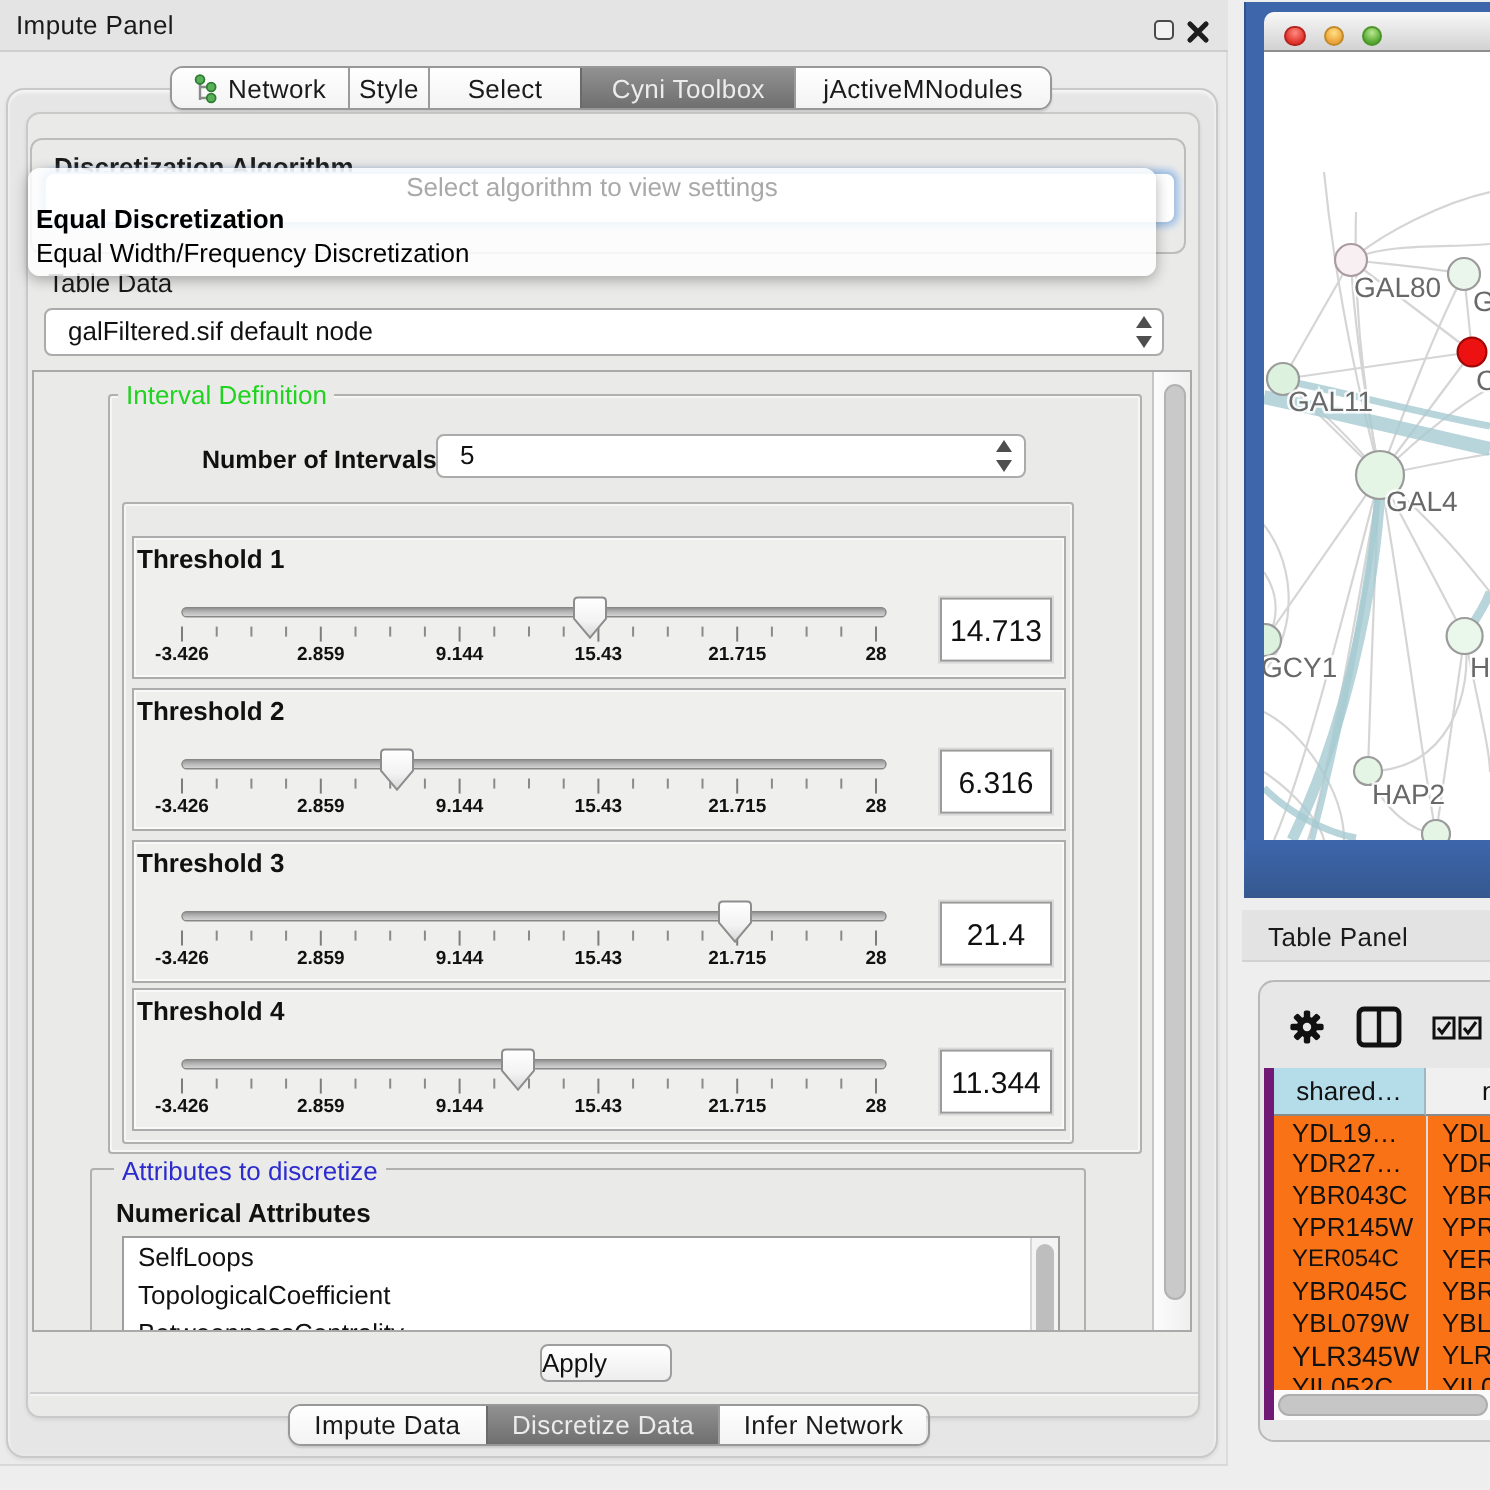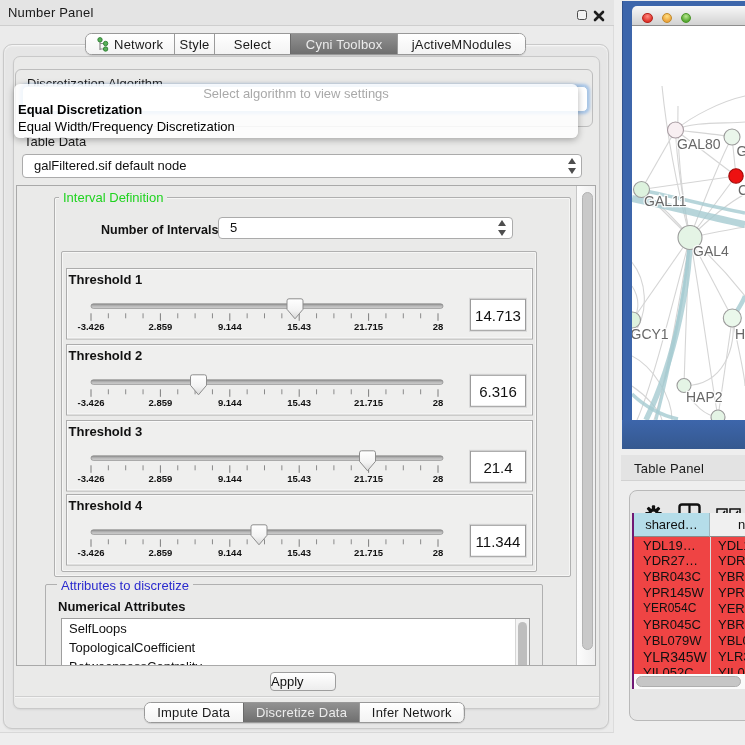--- a/index.html
+++ b/index.html
@@ -1,29 +1,29 @@
 <!DOCTYPE html>
 <html><head><meta charset="utf-8">
 <style>
 *{margin:0;padding:0;box-sizing:border-box}
 html,body{width:745px;height:745px;background:#eeeeee;font-family:"Liberation Sans",sans-serif;overflow:hidden;position:relative}
 .abs{position:absolute}
 </style></head><body>
 
 <div class="abs" style="left:0;top:0;width:614px;height:733px;background:#ebebeb;border-right:1px solid #dcdcdc;border-bottom:1px solid #d8d8d8"></div>
 <div class="abs" style="left:0;top:0;width:614px;height:26px;background:#e4e4e4;border-bottom:1px solid #cecece"></div>
-<div class="abs" style="left:8px;top:5px;font-size:13px;color:#1a1a1a;letter-spacing:0.2px">Number Panel</div>
+<div class="abs" style="left:8px;top:5px;font-size:13px;color:#1a1a1a;letter-spacing:0.2px">Impute Panel</div>
 <div class="abs" style="left:577px;top:10px;width:10px;height:10px;border:1.6px solid #4a4a4a;border-radius:2.5px;background:#f2f2f2"></div>
 <svg class="abs" style="left:593px;top:10px" width="12" height="12">
     <path d="M2,2 L10,10 M10,2 L2,10" stroke="#1d1d1d" stroke-width="2.6" stroke-linecap="round"></path>
   </svg>
 <div class="abs" style="left:3px;top:44px;width:606px;height:685px;background:#e6e6e6;border:1px solid #c9c9c9;border-radius:9px;box-shadow:inset 0 1px 2px rgba(255,255,255,0.8), 0 1px 2px rgba(0,0,0,0.08)"></div>
 <div class="abs" style="left:13px;top:56px;width:587px;height:653px;background:#eaeae9;border:1px solid #c9c9c9;border-radius:7px;box-shadow:0 1px 2px rgba(0,0,0,0.08)"></div>
 <div class="abs" style="left:15px;top:69px;width:578px;height:58px;background:#eaeae9;border:1px solid #bdbdbd;border-radius:6px"></div>
-<div class="abs" style="left:27px;top:76px;font-size:13px;font-weight:normal;color:#1a1a1a">Discretization Algorithm</div>
+<div class="abs" style="left:27px;top:76px;font-size:13px;font-weight:bold;color:#1a1a1a">Discretization Algorithm</div>
 <div class="abs" style="left:22px;top:86px;width:566px;height:26px;background:#fff;border:1px solid #a9c6e4;border-radius:5px;box-shadow:0 0 3px 1.5px rgba(120,170,230,0.6)"></div>
 <div class="abs" style="left:24px;top:134px;font-size:13px;color:#1a1a1a">Table Data</div>
 <div class="abs" style="left:22px;top:154px;width:560px;height:24px;background:#fff;border:1px solid #ababab;border-radius:4px"></div>
 <div class="abs" style="left:34px;top:158px;font-size:13px;color:#111">galFiltered.sif default node</div>
 <svg class="abs" style="left:566px;top:157px" width="12" height="18">
     <path d="M6,1 L10,7 L2,7 Z" fill="#4e4e4e"></path>
     <path d="M6,17 L10,11 L2,11 Z" fill="#4e4e4e"></path>
   </svg>
 <div class="abs" style="left:16px;top:185px;width:580px;height:481px;background:#eaeae9;border:1px solid #a9a9a9;overflow:hidden">
 </div>
@@ -363,21 +363,21 @@
     <line x1="11.5" y1="1.5" x2="11.5" y2="19.5" stroke="#111" stroke-width="2.2"></line>
   </svg>
 <svg class="abs" style="left:716px;top:507.5px" width="12" height="12" viewBox="0 0 12 12">
     <rect x="1" y="1" width="10" height="10" fill="none" stroke="#111" stroke-width="1.5"></rect>
     <path d="M3,6 L5,8.5 L9,3" stroke="#111" stroke-width="1.5" fill="none"></path>
   </svg>
 <svg class="abs" style="left:729px;top:507.5px" width="12" height="12" viewBox="0 0 12 12">
     <rect x="1" y="1" width="10" height="10" fill="none" stroke="#111" stroke-width="1.5"></rect>
     <path d="M3,6 L5,8.5 L9,3" stroke="#111" stroke-width="1.5" fill="none"></path>
   </svg>
-<div class="abs" style="left:632px;top:513px;width:113px;height:176px;background:#ef4444;border-left:2px solid #701a75;overflow:hidden">
+<div class="abs" style="left:632px;top:534px;width:113px;height:176px;background:#f97316;border-left:5px solid #701a75;overflow:hidden">
 <div class="abs" style="left:0;top:0;width:76px;height:24px;background:#b5dde9;border-right:1px solid #9fb7bf;border-bottom:1px solid #8a8a8a;font-size:13px;color:#111;text-align:center;line-height:23px">shared…</div>
 <div class="abs" style="left:76px;top:0;width:40px;height:24px;background:#f0f0f0;border-bottom:1px solid #8a8a8a;font-size:13px;color:#111;padding-left:28px;line-height:23px">n</div>
 <div class="abs" style="left:9px;top:24.5px;font-size:13px;color:#111;white-space:nowrap">YDL19…</div>
 <div class="abs" style="left:84px;top:24.5px;font-size:13px;color:#111;white-space:nowrap">YDL1</div>
 <div class="abs" style="left:9px;top:40.4px;font-size:13px;color:#111;white-space:nowrap">YDR27…</div>
 <div class="abs" style="left:84px;top:40.4px;font-size:13px;color:#111;white-space:nowrap">YDR2</div>
 <div class="abs" style="left:9px;top:56.3px;font-size:13px;color:#111;white-space:nowrap">YBR043C</div>
 <div class="abs" style="left:84px;top:56.3px;font-size:13px;color:#111;white-space:nowrap">YBR0</div>
 <div class="abs" style="left:9px;top:72.2px;font-size:13px;color:#111;white-space:nowrap">YPR145W</div>
 <div class="abs" style="left:84px;top:72.2px;font-size:13px;color:#111;white-space:nowrap">YPR1</div>

